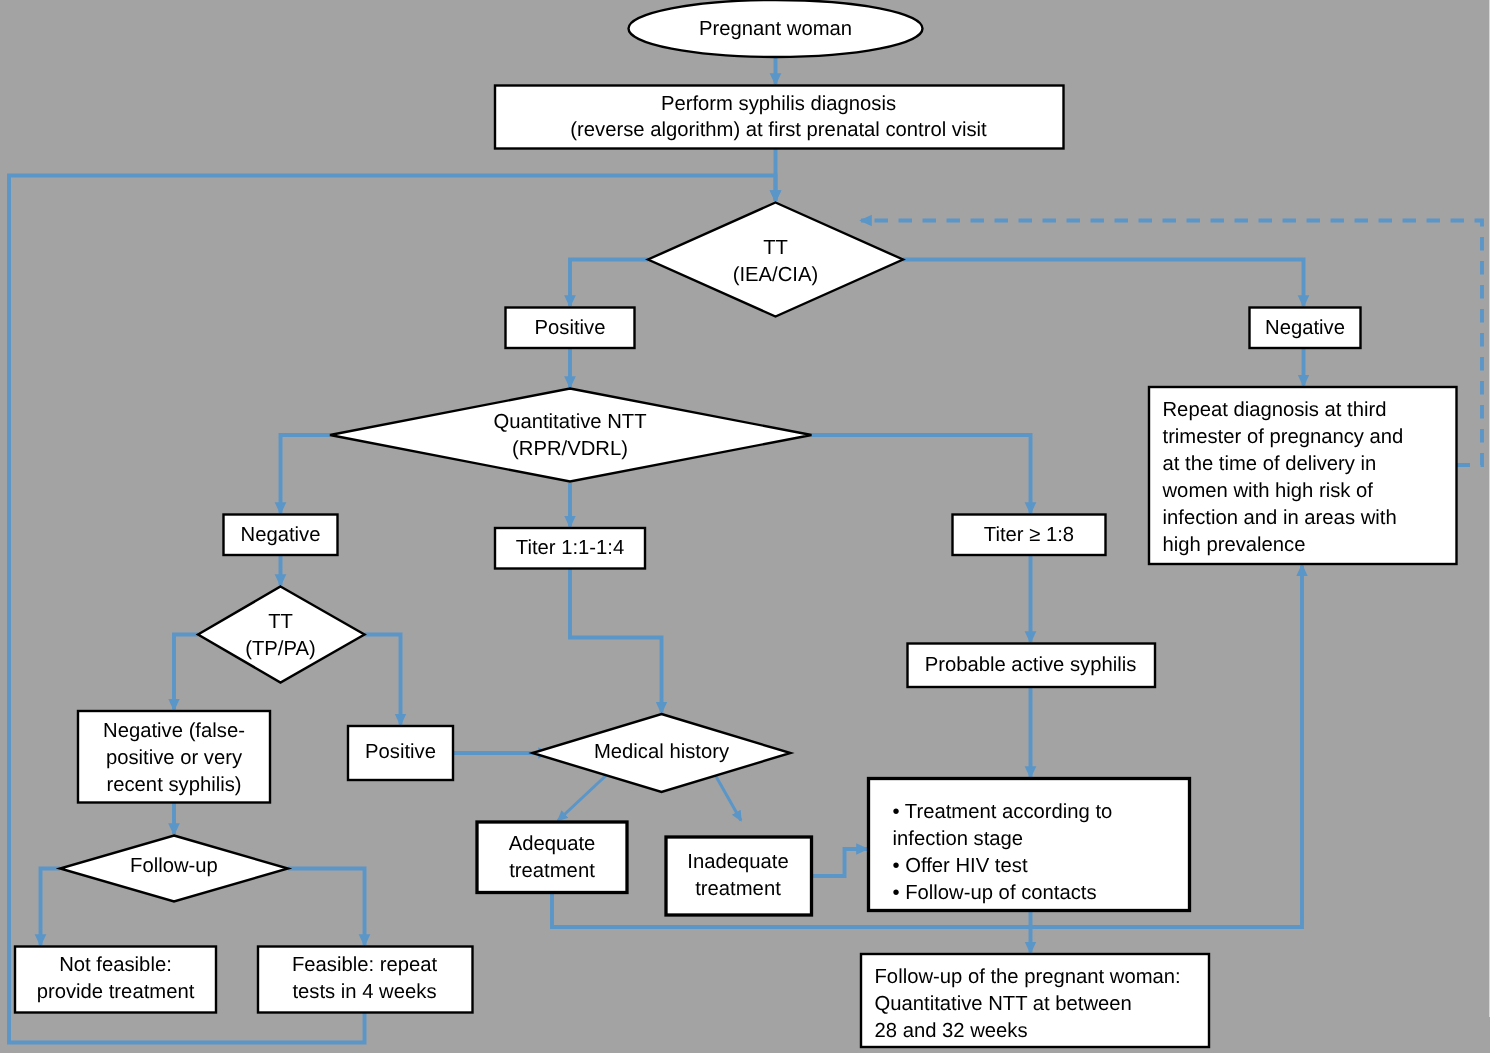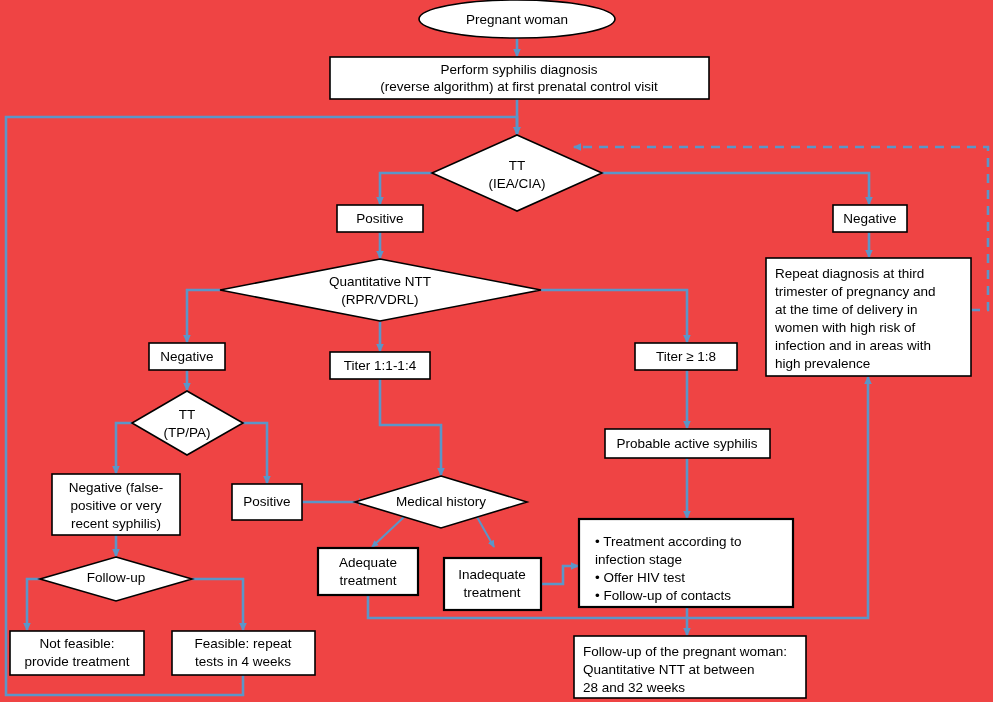--- a/index.html
+++ b/index.html
@@ -4,21 +4,21 @@
 <style>
   html, body {
     margin: 0;
     padding: 0;
     background: #ffffff;
   }
   #canvas {
     position: relative;
     width: 993px;
     height: 702px;
-    background: #ef4444;
+    background: #a3a3a3;
     font-family: "Liberation Sans", sans-serif;
   }
   svg#flow {
     position: absolute;
     left: 0;
     top: 0;
     width: 993px;
     height: 702px;
   }
   .node-shape {

